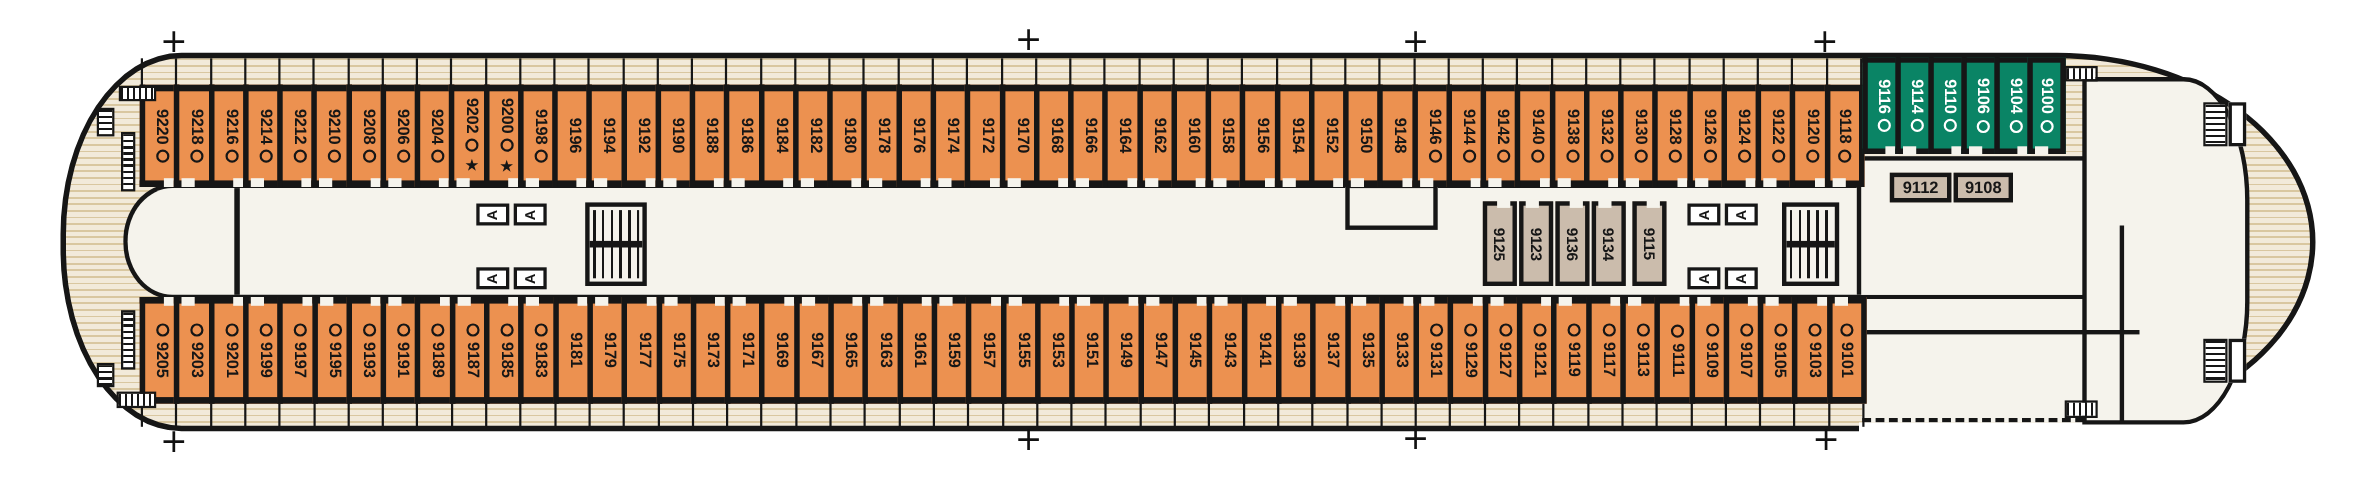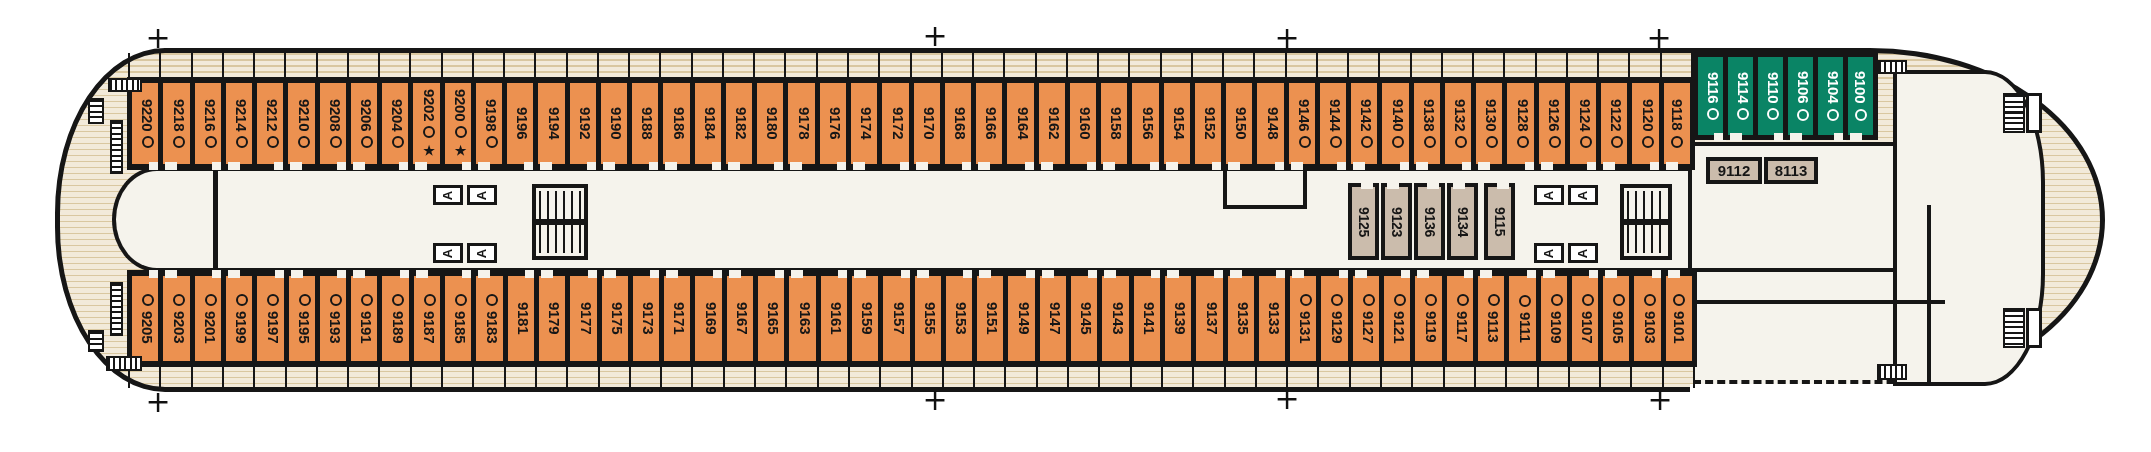--- a/index.html
+++ b/index.html
@@ -29,21 +29,21 @@
          justify-content:center;}
   .cabin.green{background:var(--green);border-top-width:5px;border-bottom-width:5px;}
   .cabin.green .label{color:#fff;}
   .label{writing-mode:vertical-rl;text-orientation:mixed;display:inline-flex;
          align-items:center;gap:5px;font-weight:700;font-size:15px;line-height:1;
          color:#161616;letter-spacing:-0.3px;}
   .midcab{background:var(--beige);border:4px solid var(--wall);display:flex;
           align-items:center;justify-content:center;}
   .midcab .label{font-size:14px;}
   .fwdcab{background:var(--beige);border:4px solid var(--wall);display:flex;
-          align-items:center;justify-content:center;font-weight:700;font-size:15px;color:#161616;}
+          align-items:center;justify-content:center;font-weight:700;font-size:15px;color:#161616;margin-left:12px;}
   .sym-circle{width:8px;height:8px;border:2.6px solid currentColor;border-radius:50%;
               display:inline-block;flex:none;}
   .sym-star{font-size:13px;line-height:1;}
   .door{position:absolute;width:12px;height:8px;background:var(--floor);}
   .door.b{bottom:-6px;} .door.t{top:-6px;} .door.dl{left:2px;} .door.dr{right:2px;}
   .divider{width:2px;background:var(--wall);}
   .stairsV{background:repeating-linear-gradient(90deg,var(--wall) 0 2px,#fff 2px 5.5px);
            border:2.5px solid var(--wall);}
   .stairsH{background:repeating-linear-gradient(180deg,var(--wall) 0 2px,#fff 2px 5.5px);
            border:2.5px solid var(--wall);}
@@ -802,21 +802,21 @@
     <div class="abs midcab" style="left: 1484px; top: 183px; width: 31px; height: 77px;">
       <div class="label">
         <span>9115</span>
       </div>
       <span class="door t dr"></span>
     </div>
     <div class="abs fwdcab" style="left: 1706px; top: 157px; width: 56px; height: 27px;">
       <span>9112</span>
     </div>
     <div class="abs fwdcab" style="left: 1764px; top: 157px; width: 54px; height: 27px;">
-      <span>8113</span>
+      <span>9108</span>
     </div>
     <div class="abs divider" style="left: 128px; top: 53px; width: 2px; height: 25px;"></div>
     <div class="abs divider" style="left: 159px; top: 53px; width: 2px; height: 25px;"></div>
     <div class="abs divider" style="left: 191px; top: 53px; width: 2px; height: 25px;"></div>
     <div class="abs divider" style="left: 222px; top: 53px; width: 2px; height: 25px;"></div>
     <div class="abs divider" style="left: 253px; top: 53px; width: 2px; height: 25px;"></div>
     <div class="abs divider" style="left: 284px; top: 53px; width: 2px; height: 25px;"></div>
     <div class="abs divider" style="left: 316px; top: 53px; width: 2px; height: 25px;"></div>
     <div class="abs divider" style="left: 347px; top: 53px; width: 2px; height: 25px;"></div>
     <div class="abs divider" style="left: 378px; top: 53px; width: 2px; height: 25px;"></div>

